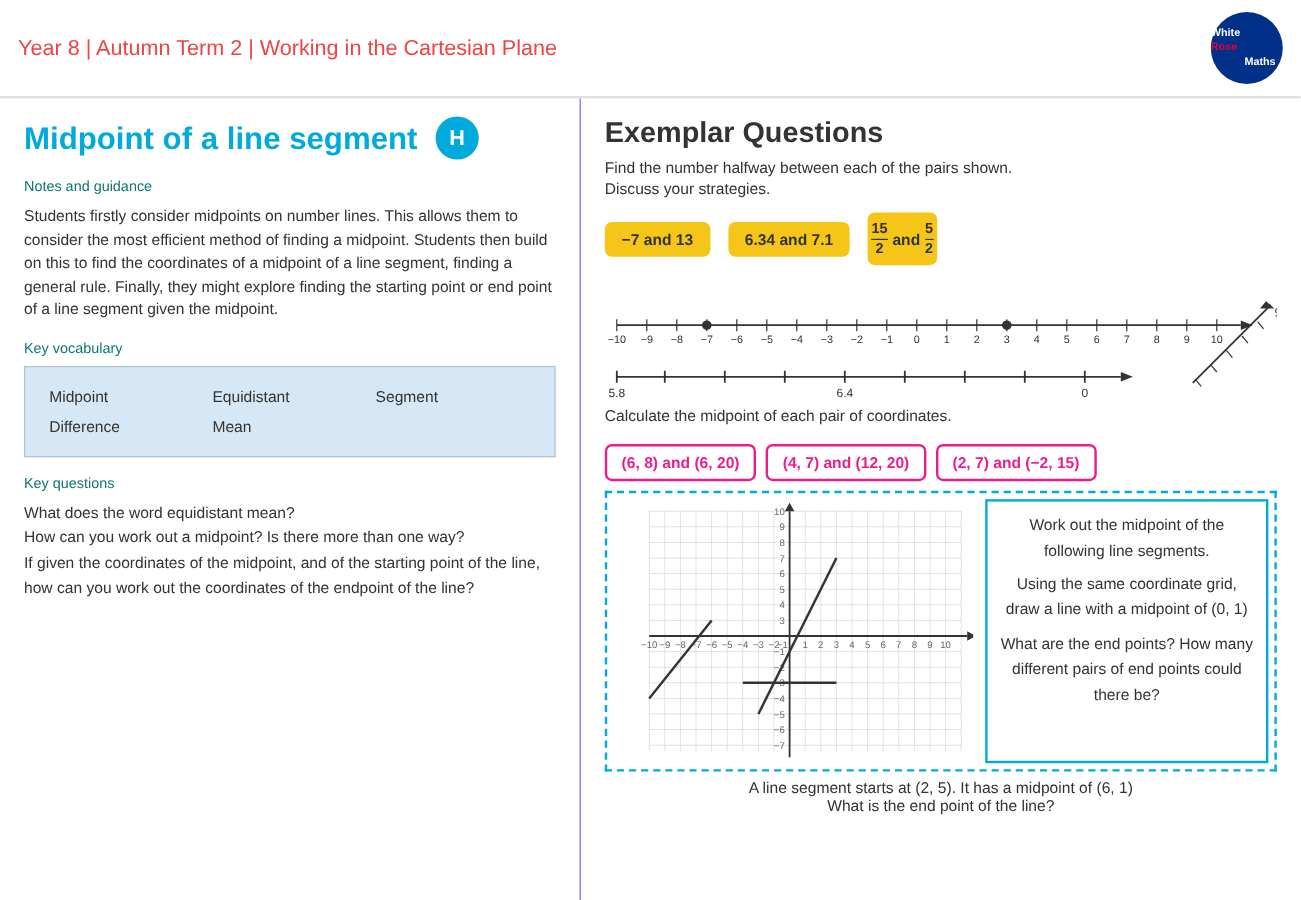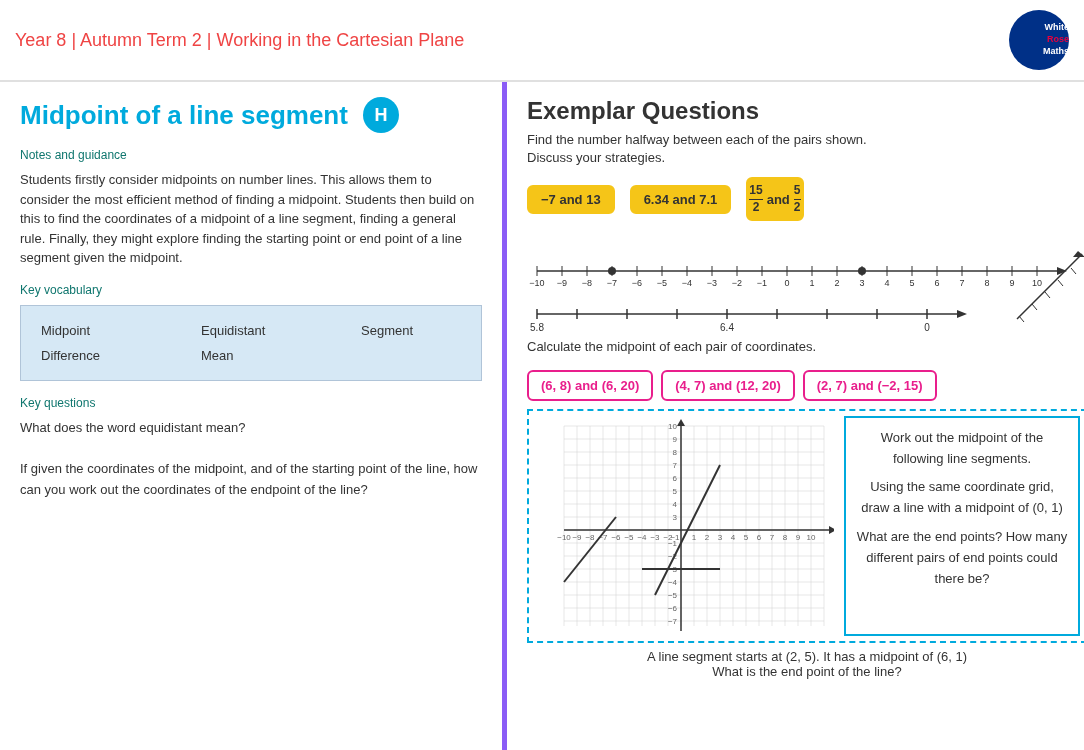--- a/index.html
+++ b/index.html
@@ -29,21 +29,21 @@
     .header-title span {
       color: #ef4444;
     }
     .wrm-logo {
       width: 60px;
       height: 60px;
       border-radius: 50%;
       background: #003087;
       display: flex;
       flex-direction: column;
-      align-items: flex-end;
+      align-items: flex-start;
       justify-content: center;
       color: white;
       font-size: 9px;
       font-weight: bold;
       text-align: center;
       line-height: 1.3;
     }
     .wrm-logo .white { color: #fff; }
     .wrm-logo .rose { color: #e8003d; }
     .wrm-logo .maths { color: #fff; padding-left: 28px; }
@@ -51,21 +51,21 @@
     
     .main {
       display: flex;
       height: calc(750px - 82px);
     }
 
     
     .left-panel {
       width: 550px;
       padding: 15px 20px;
-      border-right: 5px solid #8b5cf6;
+      border-right: 1px solid #8b5cf6;
     }
 
     .section-title-bar {
       display: flex;
       align-items: center;
       gap: 15px;
       margin-bottom: 15px;
     }
     .section-title {
       font-size: 26px;
@@ -103,21 +103,21 @@
       margin-bottom: 15px;
     }
     .vocab-table {
       border: 1px solid #b0c4d8;
       background: #d6e8f5;
       padding: 12px 20px;
       width: 100%;
     }
     .vocab-row {
       display: flex;
-      gap: 60px;
+      gap: 36px;
       padding: 5px 0;
     }
     .vocab-item {
       font-size: 13px;
       color: #333;
       min-width: 100px;
     }
 
     .key-questions-section {
       margin-top: 5px;
@@ -285,21 +285,21 @@
           <span class="vocab-item">Mean</span>
           <span class="vocab-item"></span>
         </div>
       </div>
     </div>
 
     <div class="key-questions-section">
       <div class="subsection-title">Key questions</div>
       <p class="key-q-text">
         <span>What does the word equidistant mean?</span><br>
-        <br>
+        <span>How can you work out a midpoint? Is there more than one way?</span><br>
         <span>If given the coordinates of the midpoint, and of the starting point of the line, how can you work out the coordinates of the endpoint of the line?</span>
       </p>
     </div>
 
   </div>
 
   <div class="right-panel">
 
     <div class="exemplar-title">Exemplar Questions</div>
     <div class="exemplar-subtitle">

